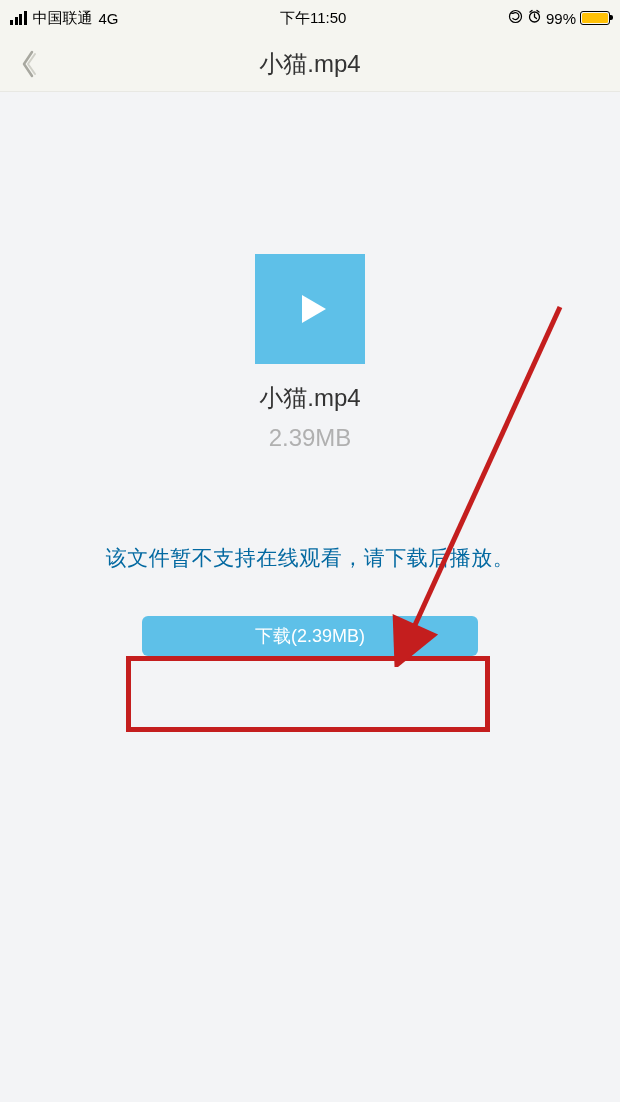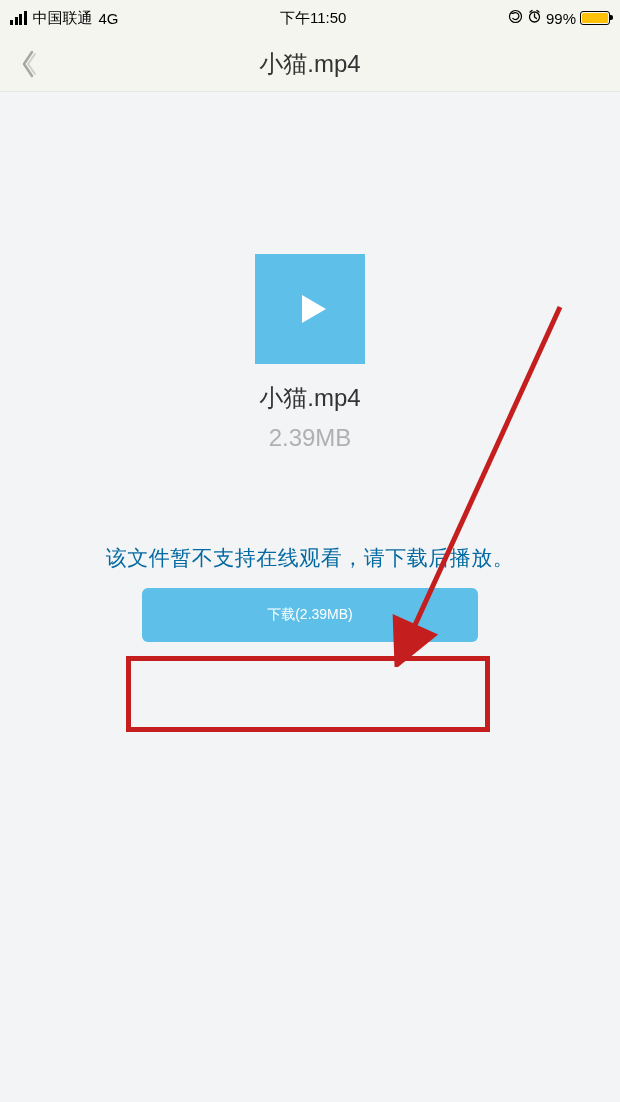--- a/index.html
+++ b/index.html
@@ -127,30 +127,30 @@
       font-size: 24px;
       color: #b0b0b0;
     }
     .hint-text {
       margin-top: 92px;
       font-size: 21px;
       color: #0369a1;
       letter-spacing: 0.5px;
     }
     .download-btn {
-      margin-top: 16px;
+      margin-top: 44px;
       width: 336px;
-      height: 54px;
+      height: 40px;
       background: #5ec0e8;
       border-radius: 6px;
       display: flex;
       align-items: center;
       justify-content: center;
       color: #fff;
-      font-size: 14px;
+      font-size: 18px;
       cursor: pointer;
       border: none;
     }
     .highlight-box {
       position: absolute;
       top: 564px;
       left: 126px;
       width: 364px;
       height: 76px;
       border: 5px solid #c41e1e;

